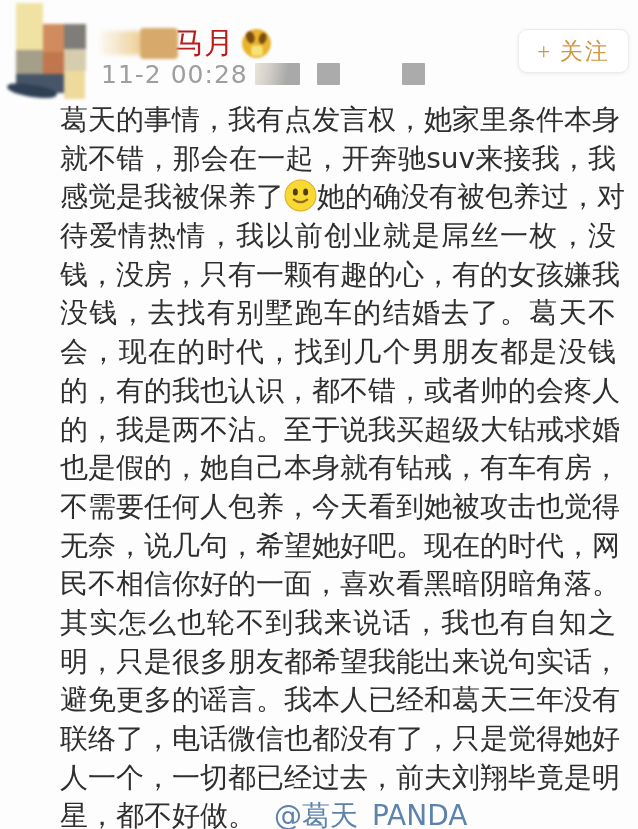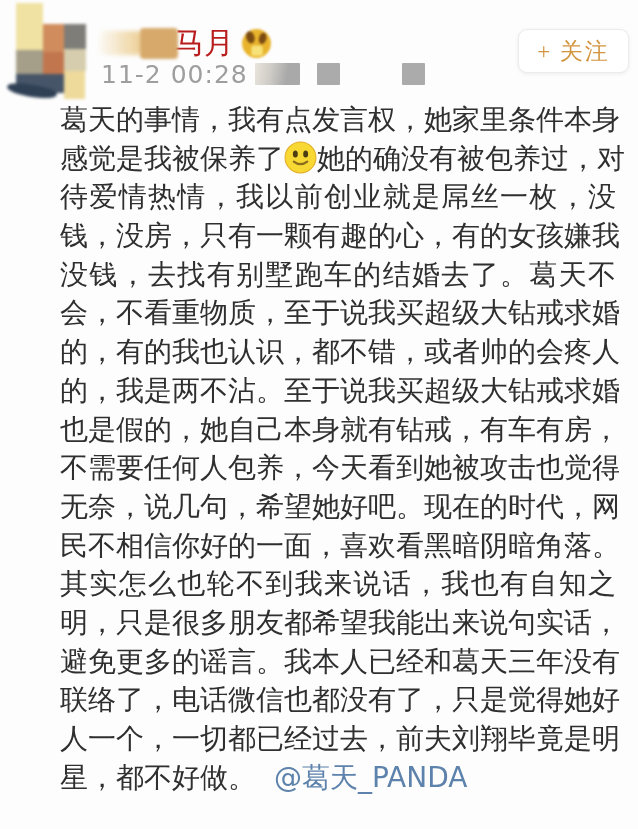--- a/index.html
+++ b/index.html
@@ -131,34 +131,35 @@
       <span class="redact r2"></span>
       <span class="redact r3"></span>
     </div>
 
     <button class="follow-btn">+ 关注</button>
 
   </header>
 
   <main class="post-body">
     <div class="post-line">葛天的事情，我有点发言权，她家里条件本身</div>
+    <div class="post-line">就不错，那会在一起，开奔驰suv来接我，我</div>
 
     <div class="post-line">
       <span>感觉是我被保养了</span><svg class="smiley" viewBox="0 0 32 32">
         <circle cx="16" cy="16" r="15" fill="#f8d833" stroke="#e2ae2a" stroke-width="1"></circle>
         <ellipse cx="11" cy="12.5" rx="2.4" ry="3.4" fill="#4c3d12"></ellipse>
         <ellipse cx="21" cy="12.5" rx="2.4" ry="3.4" fill="#4c3d12"></ellipse>
         <path d="M9.5 20 Q16 25 22.5 20" stroke="#8a6d1d" stroke-width="2.2" fill="none" stroke-linecap="round"></path>
       </svg><span>她的确没有被包养过，对</span>
     </div>
 
     <div class="post-line">待爱情热情，我以前创业就是屌丝一枚，没</div>
     <div class="post-line">钱，没房，只有一颗有趣的心，有的女孩嫌我</div>
     <div class="post-line">没钱，去找有别墅跑车的结婚去了。葛天不</div>
-    <div class="post-line">会，不看重物质，至于说我买超级大钻戒求婚</div>
+    <div class="post-line">会，现在的时代，找到几个男朋友都是没钱</div>
     <div class="post-line">的，有的我也认识，都不错，或者帅的会疼人</div>
     <div class="post-line">的，我是两不沾。至于说我买超级大钻戒求婚</div>
     <div class="post-line">也是假的，她自己本身就有钻戒，有车有房，</div>
     <div class="post-line">不需要任何人包养，今天看到她被攻击也觉得</div>
     <div class="post-line">无奈，说几句，希望她好吧。现在的时代，网</div>
     <div class="post-line">民不相信你好的一面，喜欢看黑暗阴暗角落。</div>
     <div class="post-line">其实怎么也轮不到我来说话，我也有自知之</div>
     <div class="post-line">明，只是很多朋友都希望我能出来说句实话，</div>
     <div class="post-line">避免更多的谣言。我本人已经和葛天三年没有</div>
     <div class="post-line">联络了，电话微信也都没有了，只是觉得她好</div>

